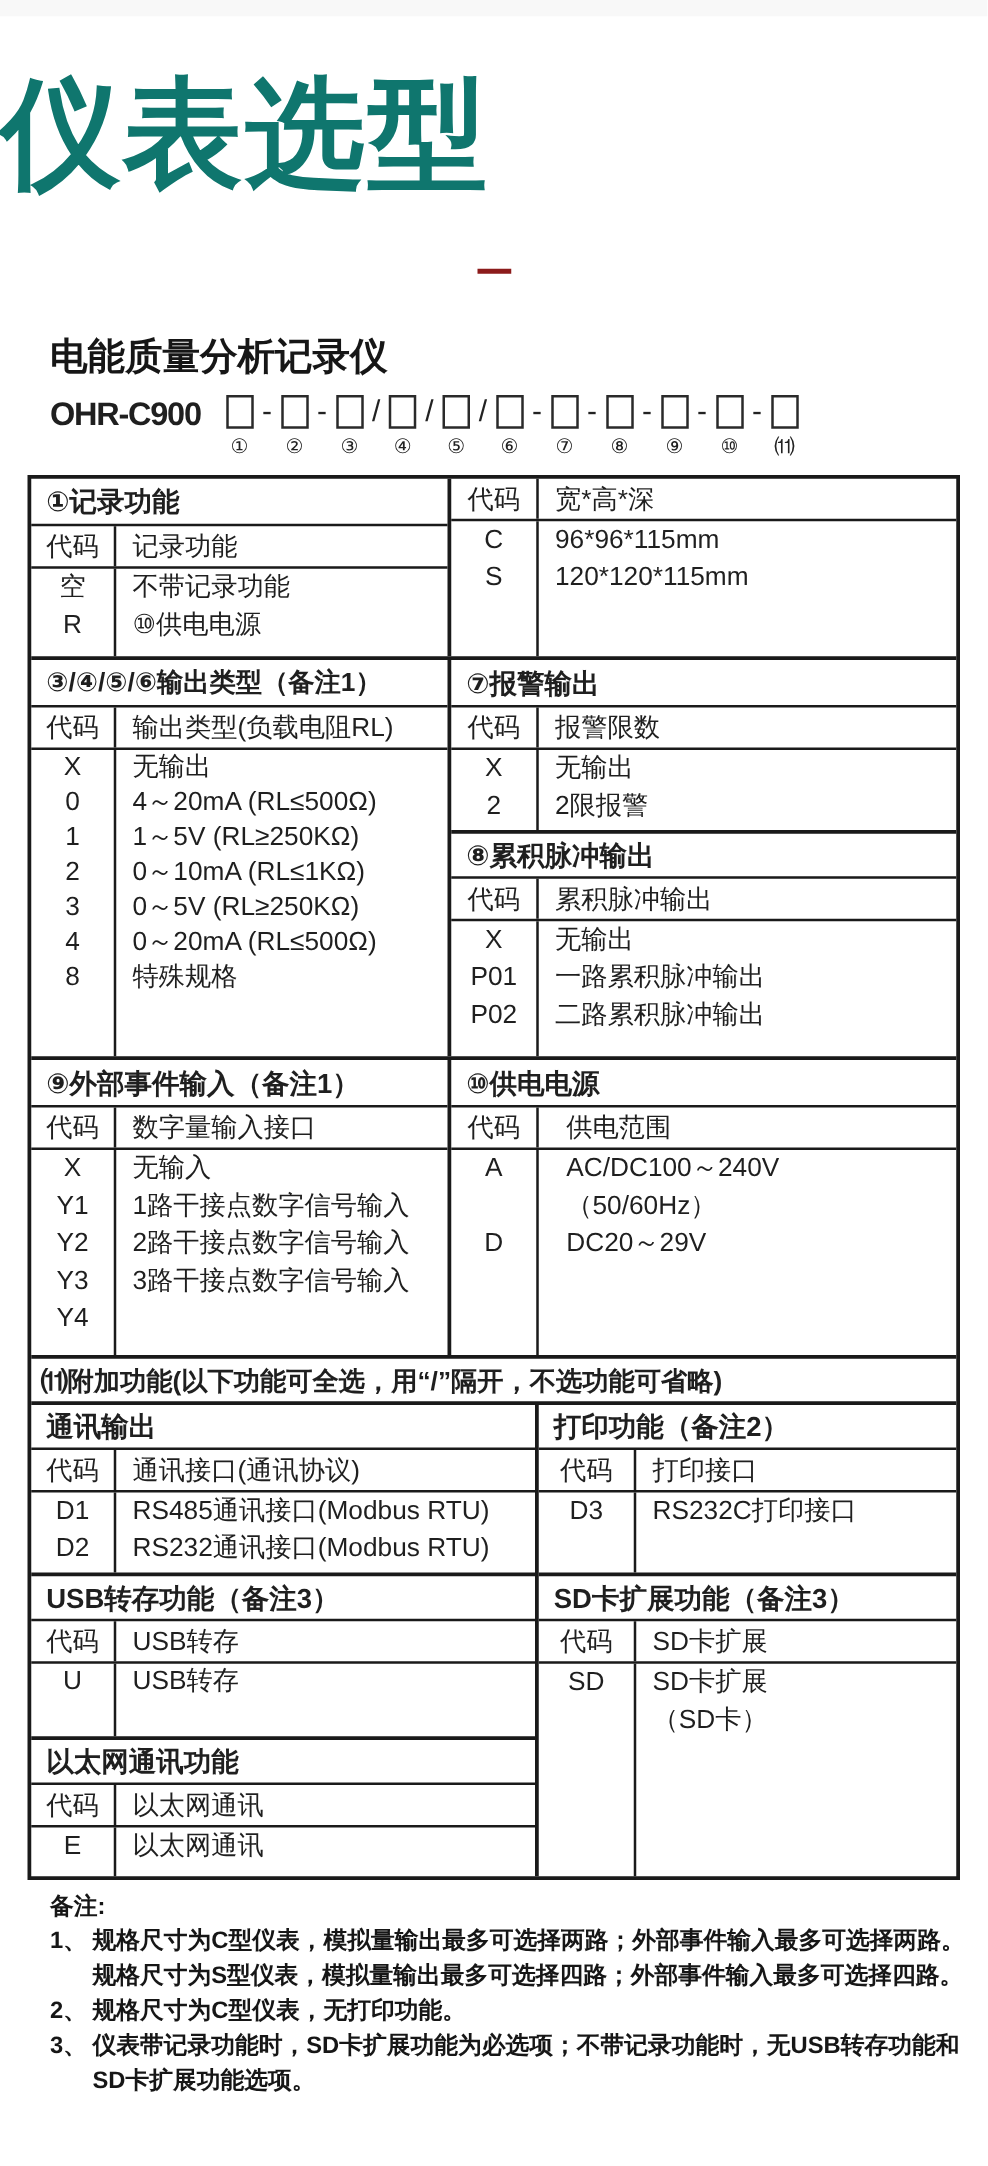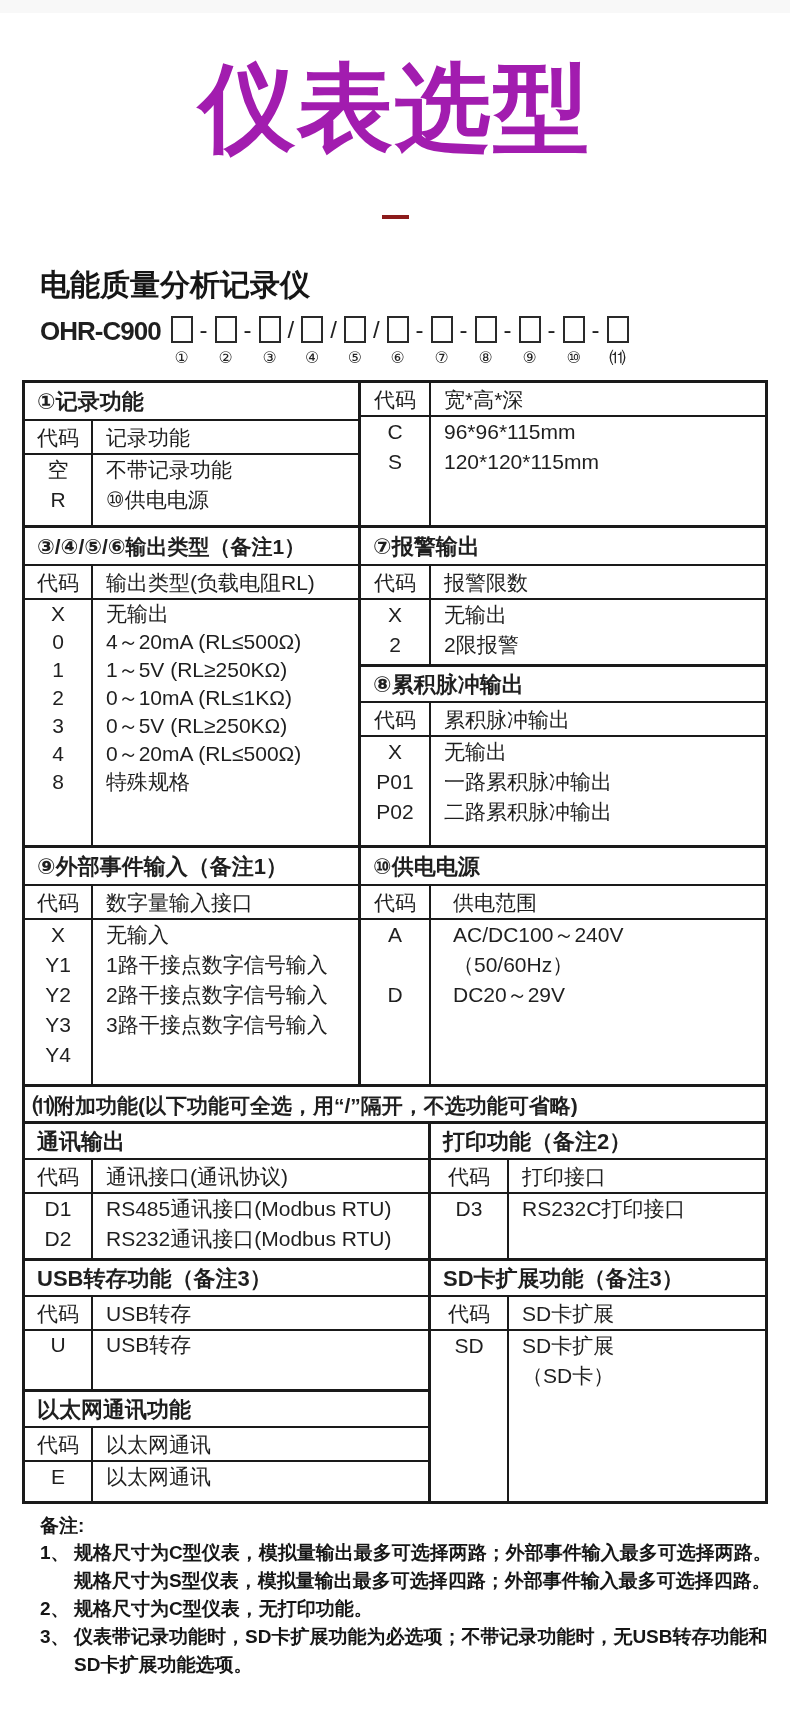--- a/index.html
+++ b/index.html
@@ -9,28 +9,28 @@
   }
   *{box-sizing:border-box;margin:0;padding:0;}
   html,body{background:#fff;}
   body{
     width:790px;height:1733px;overflow:hidden;position:relative;
     font-family:"Liberation Sans","DejaVu Sans",sans-serif;
     color:var(--ink);
   }
   .topstrip{height:13px;background:#f8f8f8;width:100%;}
   .page-title{
-    margin-top:42px;text-align:center;
-    font-size:96px;font-weight:bold;color:#a21caf;letter-spacing:2px;line-height:1.1;
+    margin-top:42px;text-align:left;
+    font-size:96px;font-weight:bold;color:#0f766e;letter-spacing:2px;line-height:1.1;
   }
   .red-dash{width:27px;height:4px;background:var(--red);margin:54px auto 0 auto;}
   .product-name{margin:46px 0 0 40px;font-size:30px;font-weight:bold;color:#161616;}
   
   .model-line{display:flex;align-items:flex-start;margin:10px 0 0 40px;}
-  .model-prefix{font-size:26px;font-weight:bold;letter-spacing:-1px;line-height:30px;margin-right:10px;white-space:nowrap;}
+  .model-prefix{font-size:26px;font-weight:bold;letter-spacing:-1px;line-height:30px;margin-right:20px;white-space:nowrap;}
   .mgroup{display:flex;flex-direction:column;align-items:center;}
   .mbox{width:22px;height:27px;border:2px solid #2a2a2a;background:#fff;}
   .mnum{margin-top:7px;font-size:16px;line-height:16px;color:#222;}
   .msep{font-size:24px;line-height:28px;padding:0 7px;color:#222;}
   
   .tbl{
     width:746px;margin:14px 0 0 22px;border:3px solid var(--bc);
     font-size:21px;
   }
   .band{display:flex;}

